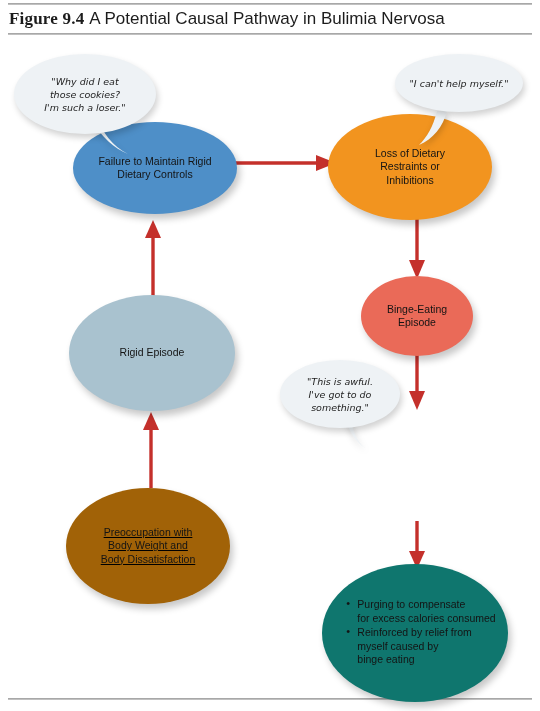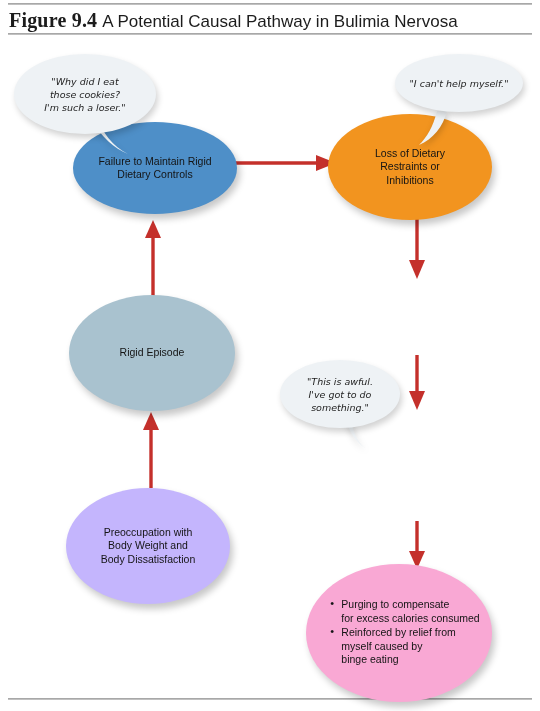--- a/index.html
+++ b/index.html
@@ -35,21 +35,21 @@
     left: 9px;
     top: 9px;
     width: 520px;
     font-size: 13.5px;
     color: #1c1c1c;
     white-space: nowrap;
   }
   #figure-caption .fig-num {
     font-family: "Liberation Serif", serif;
     font-weight: bold;
-    font-size: 20px;
+    font-size: 17px;
     letter-spacing: .2px;
     text-align: right;
   }
   #figure-caption .fig-title {
     font-family: "Liberation Sans", sans-serif;
     font-size: 17px;
     margin-left: 5px;
   }
 
   
@@ -190,33 +190,37 @@
       <div class="node-label">Failure to Maintain Rigid
 Dietary Controls</div>
     </div>
 
     <div class="node" style="left:328px; top:78px; width:164px; height:106px; background:#f2941f;">
       <div class="node-label">Loss of Dietary
 Restraints or
 Inhibitions</div>
     </div>
 
+    <div class="node" style="left:361px; top:240px; width:112px; height:80px; background:#ea6a58;">
+      <div class="node-label">Binge-Eating
+Episode</div>
+    </div>
 
     <div class="node" style="left:69px; top:259px; width:166px; height:116px; background:#a9c2cf;">
       <div class="node-label">Rigid Episode</div>
     </div>
 
 
-    <div class="node" style="left:66px; top:452px; width:164px; height:116px; background:#c4b5fd;">
+    <div class="node" style="left:66px; top:452px; width:164px; height:116px; background:#a16207;text-decoration:underline;">
       <div class="node-label">Preoccupation with
 Body Weight and
 Body Dissatisfaction</div>
     </div>
 
-    <div class="node bulleted" style="left:306px; top:528px; width:186px; height:138px; background:#f9a8d4;">
+    <div class="node bulleted" style="left:322px; top:528px; width:186px; height:138px; background:#0f766e;">
       <ul class="bullet-list">
         <li>Purging to compensate
 for excess calories consumed</li>
         <li>Reinforced by relief from
 myself caused by
 binge eating</li>
       </ul>
     </div>
 
     <svg class="bubble-tail" style="left:88px; top:80px;" width="48" height="42">

